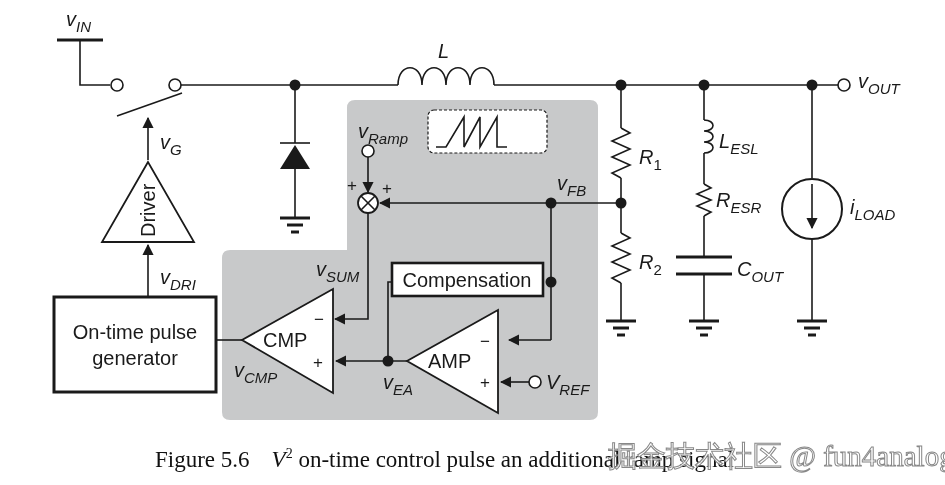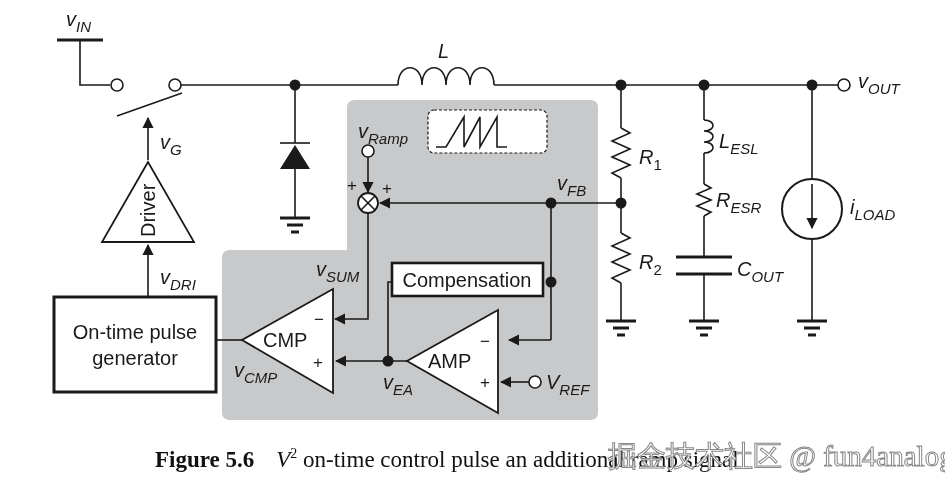--- a/index.html
+++ b/index.html
@@ -6,21 +6,21 @@
   body { width: 945px; height: 485px; position: relative; overflow: hidden; }
   svg#schematic { position: absolute; left: 0; top: 0; }
   .wire { stroke: #1a1a1a; stroke-width: 1.6; fill: none; }
   .thick { stroke: #1a1a1a; stroke-width: 3; fill: none; }
   .lbl { font-family: "Liberation Sans", sans-serif; font-style: italic; fill: #1a1a1a; }
   .lbl-main { font-size: 20px; }
   .lbl-sub { font-size: 15px; }
   .blk { font-family: "Liberation Sans", sans-serif; fill: #1a1a1a; font-size: 20px; }
   .sign { font-family: "Liberation Sans", sans-serif; fill: #1a1a1a; font-size: 17px; }
   .caption-wrap { position: absolute; left: 155px; top: 446px; font-family: "Liberation Serif", serif; font-size: 23px; color: #111; white-space: nowrap; }
-  .caption-num { font-weight: bold; margin-right: 22px; text-align: right; }
+  .caption-num { font-weight: normal; margin-right: 22px; text-align: right; }
   .caption-v { font-style: italic; font-family: Liberation Serif, serif; }
   .caption-v sup { font-style: normal; font-size: 14px; }
   .watermark { position: absolute; left: 608px; top: 437px; font-family: Liberation Serif, serif; font-size: 29px; color: rgba(255,255,255,0.85); -webkit-text-stroke: 1px #888; white-space: nowrap; }
 </style>
 </head>
 <body>
 
 <svg id="schematic" width="945" height="440" viewBox="0 0 945 440" xmlns="http://www.w3.org/2000/svg">
   <defs>
     <marker id="arr" viewBox="0 0 10 10" refX="9" refY="5" markerWidth="7" markerHeight="7" orient="auto-start-reverse">

